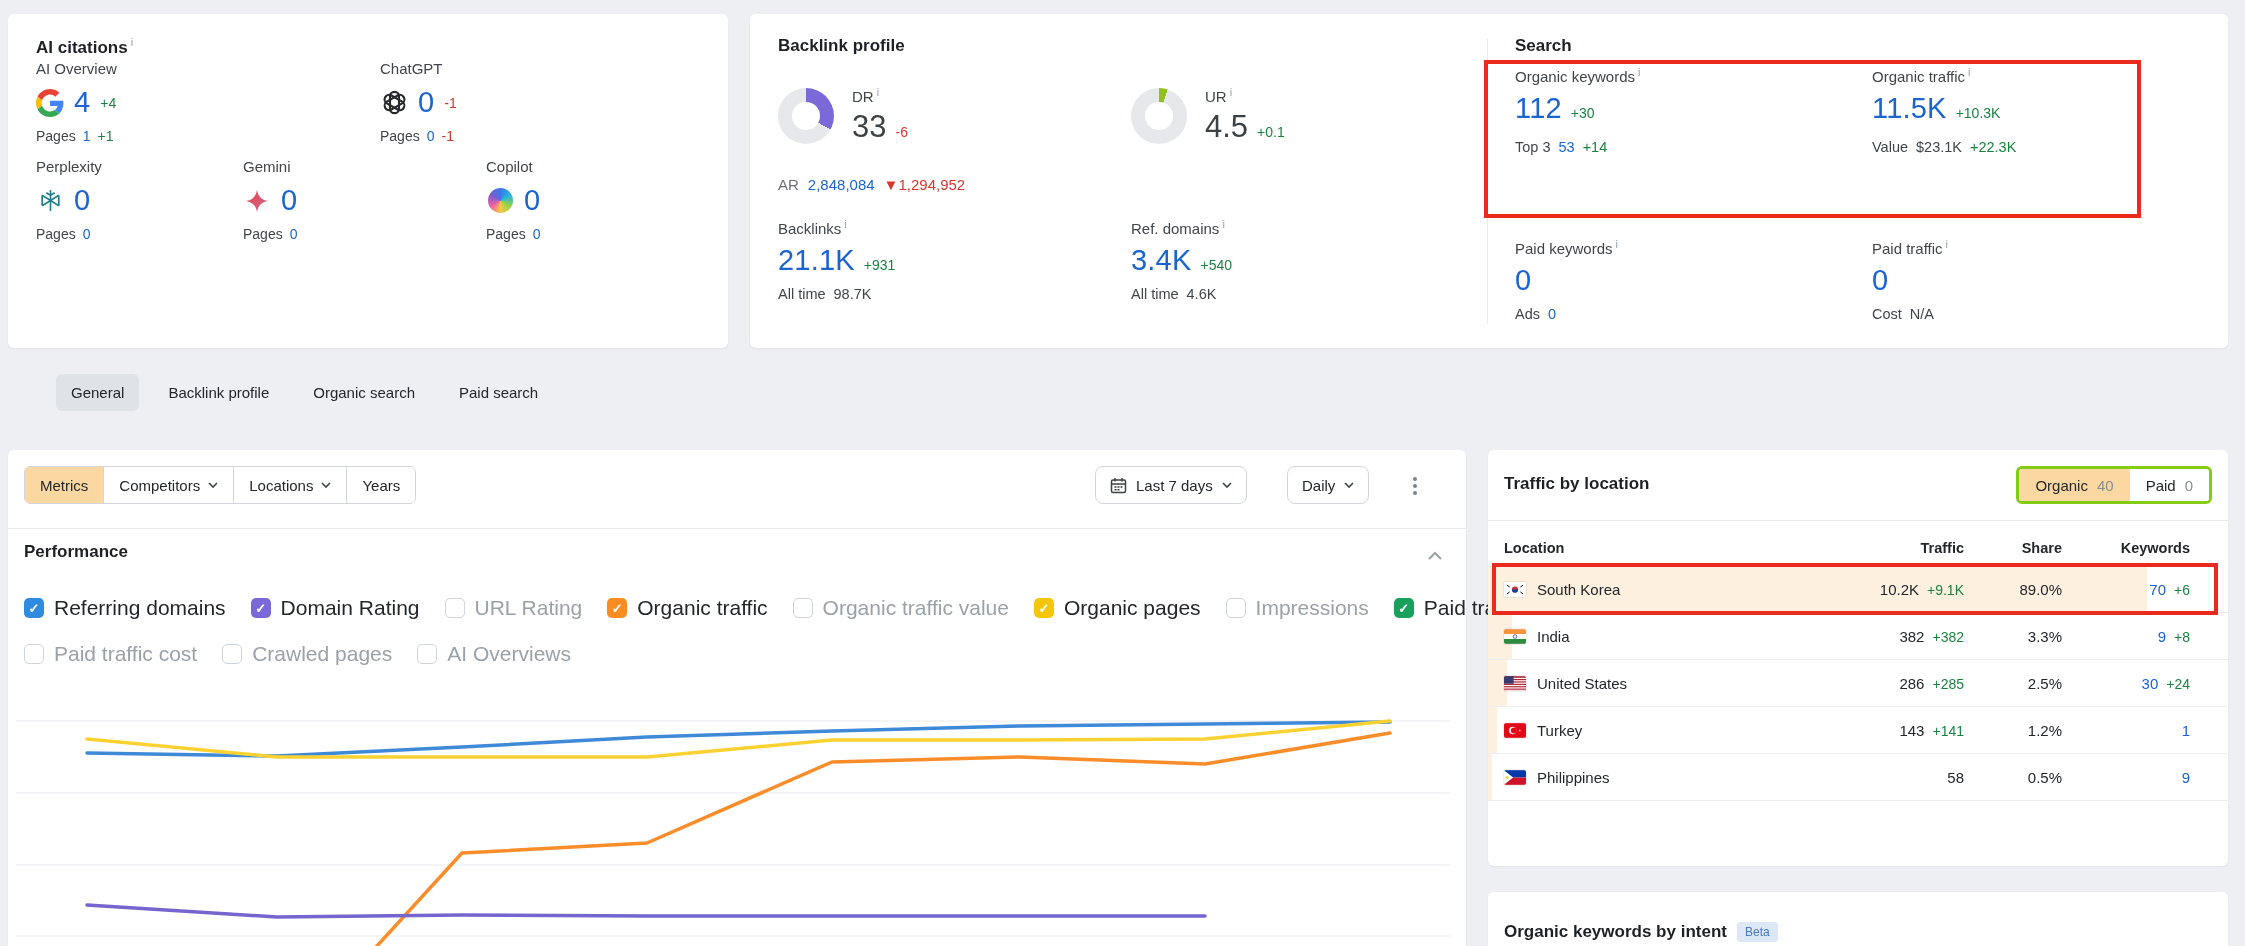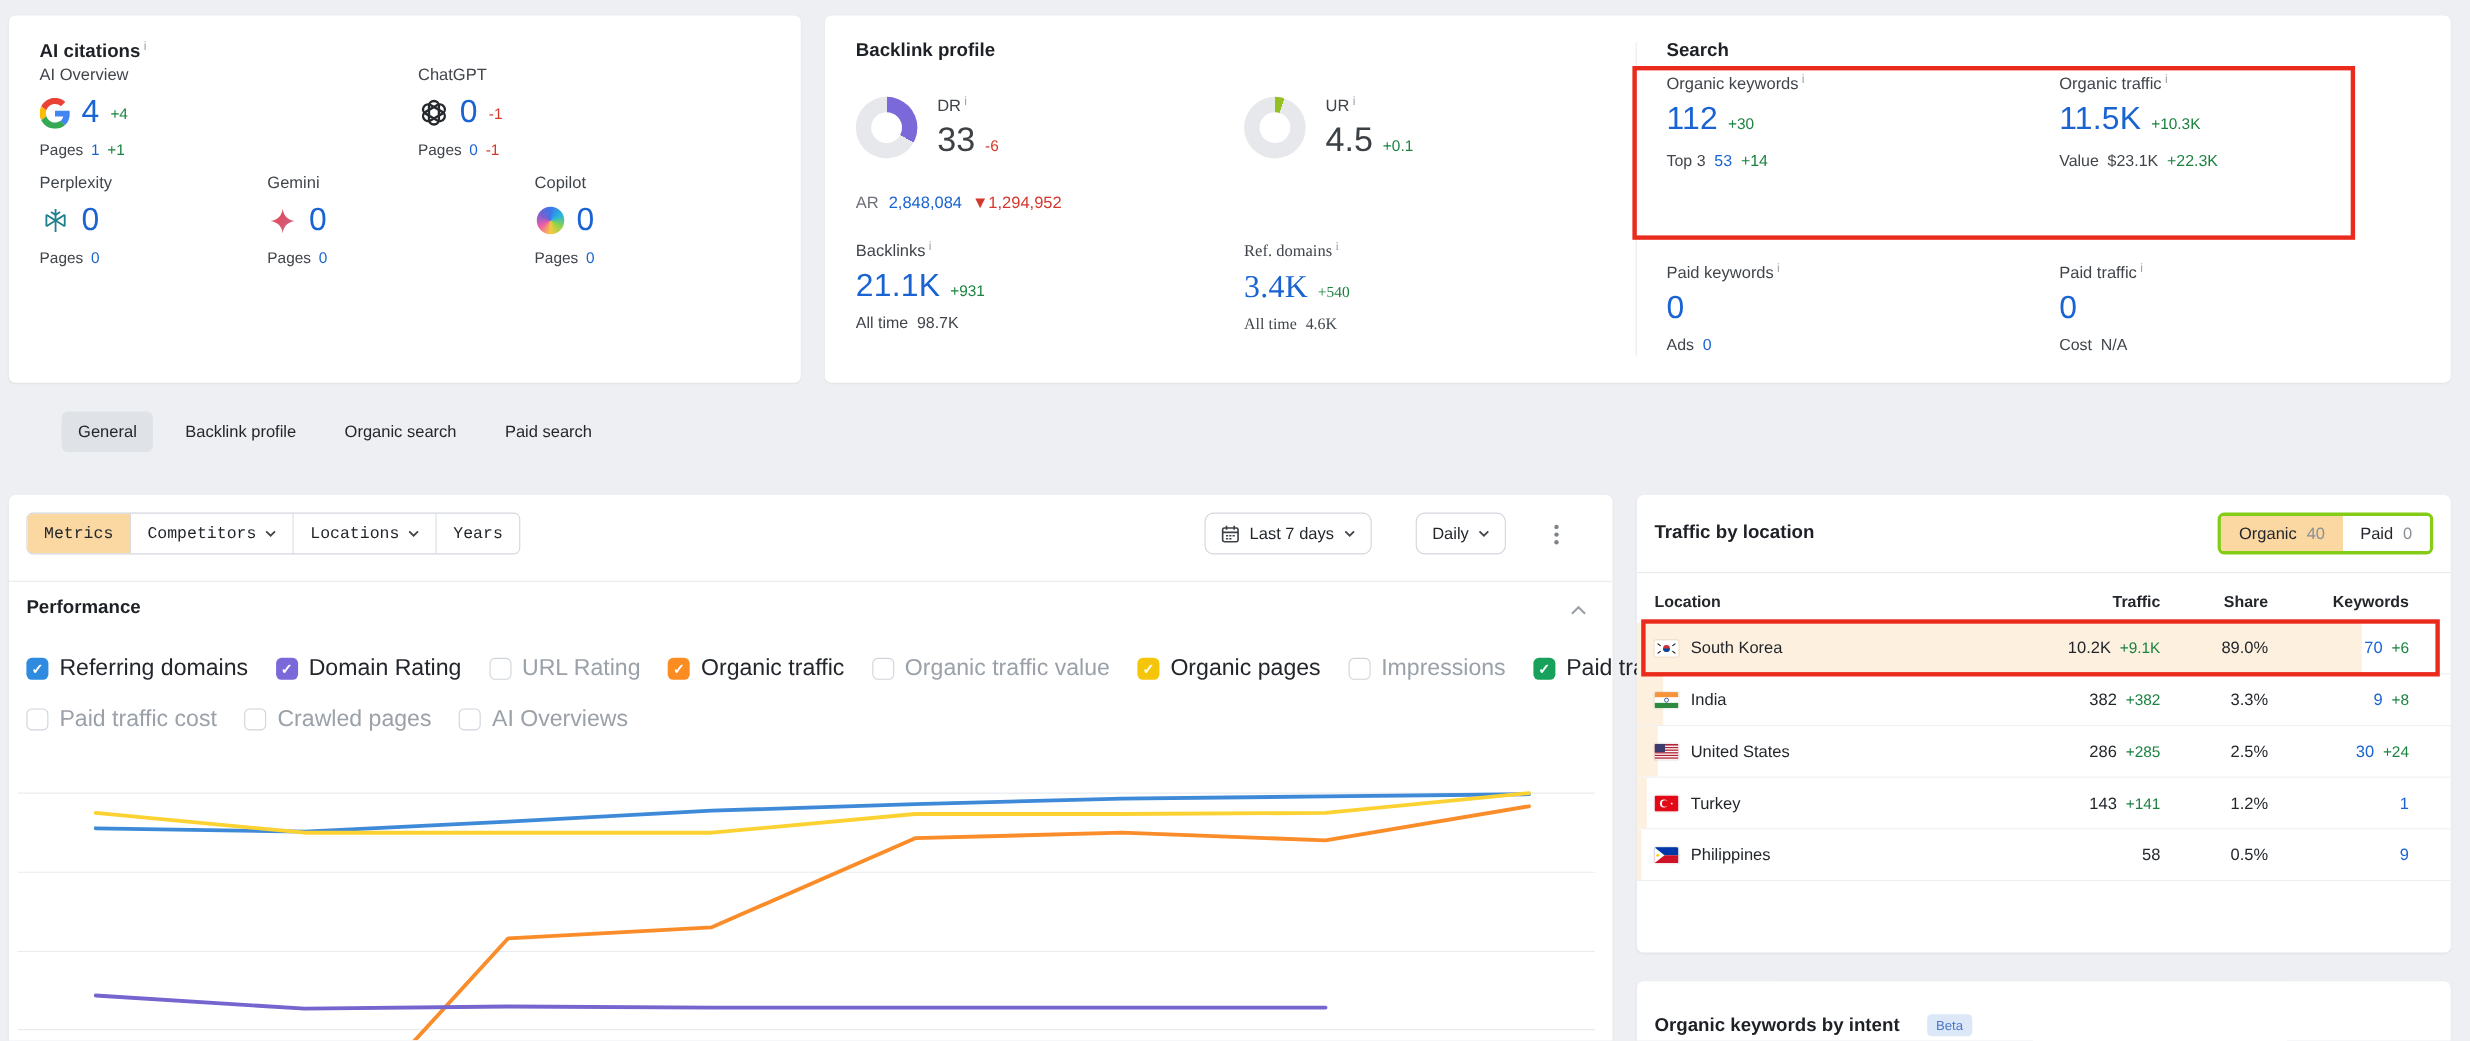--- a/index.html
+++ b/index.html
@@ -55,21 +55,21 @@
   
   #tabbar { position:absolute; left:8px; top:374px; display:flex; align-items:center; gap:14px;margin-left:48px; }
   .tab { font-size:15px; color:#23272c; padding:10px 15px; border-radius:6px; cursor:pointer; white-space:nowrap; }
   .tab.active { background:#dfe2e6; }
 
   
   #main-panel { left:8px; top:450px; width:1458px; height:520px; border-radius:6px 6px 0 0; }
   .btn-group { position:absolute; left:16px; top:16px; display:flex; height:38px;
     border:1px solid #d2d6db; border-radius:6px; overflow:hidden; background:#fff; }
   .seg { display:flex; align-items:center; gap:8px; padding:16px 15px; font-size:15px; color:#23272c;
-    border-right:1px solid #d2d6db; cursor:pointer; background:#fff;font-family:Liberation Mono, monospace; }
+    border-right:1px solid #d2d6db; cursor:pointer; background:#fff; }
   .seg:last-child { border-right:none; }
   .seg.cream { background:#fbd7a2; }
   .chev { width:10px; height:7px; flex:0 0 auto; }
   .ctl-btn { position:absolute; top:16px; height:38px; display:flex; align-items:center; gap:9px; padding:0 14px;
     border:1px solid #d2d6db; border-radius:8px; font-size:15px; color:#23272c; background:#fff; cursor:pointer; }
   #btn-range { left:1087px; }
   #btn-gran { left:1279px; }
   #kebab { position:absolute; left:1396px; top:24px; width:22px; height:24px; display:flex; flex-direction:column;
     align-items:center; justify-content:center; gap:3px; cursor:pointer; }
   .kdot { width:4px; height:4px; border-radius:50%; background:#7c838a; }
@@ -107,21 +107,21 @@
   .cname { display:flex; align-items:center; gap:11px; }
   .flag { width:22px; height:15px; border-radius:2px; overflow:hidden; box-shadow:0 0 0 1px rgba(0,0,0,.06); flex:0 0 auto; }
   .cell-r { display:flex; justify-content:flex-end; align-items:baseline; gap:8px; }
   .kw { color:#1a63d2; cursor:pointer; }
   #loc-footer { position:absolute; left:0; right:0; top:360px; height:44px; display:flex; align-items:center; gap:22px; padding-left:20px; }
   .pgchev { width:22px; height:22px; display:flex; align-items:center; justify-content:center; cursor:pointer; }
   #compare-link { font-size:15px; color:#23272c; margin-left:20px; cursor:pointer; }
 
   
   #card-intent { left:1488px; top:892px; width:740px; height:120px; }
-  #card-intent .card-title { position:absolute; left:16px; top:30px; display:flex; align-items:center; gap:25px; }
+  #card-intent .card-title { position:absolute; left:16px; top:30px; display:flex; align-items:center; gap:10px; }
   .badge-beta { font-size:12px; font-weight:400; color:#4b78c9; background:#dce7f8; border-radius:4px; padding:3px 8px; }
 </style>
 </head>
 <body>
 
 <div class="card" id="card-ai">
   <div class="card-title"><span>AI citations</span><sup class="info">i</sup></div>
 
   <div class="prov" style="left:28px; top:46px;">
     <div class="plabel">AI Overview</div>
@@ -254,21 +254,21 @@
     <div class="mval">
         <span class="bigval">21.1K</span>
         <span class="delta green">+931</span>
       </div>
     <div class="sub">
         <span>All time</span>
         <span>98.7K</span>
       </div>
   </div>
 
-  <div class="metric" style="left:381px; top:204px;font-family:Liberation Serif, serif;">
+  <div class="metric" style="left:381px; top:204px;">
     <div class="mlabel"><span>Ref. domains</span><sup class="info">i</sup></div>
     <div class="mval">
         <span class="bigval">3.4K</span>
         <span class="delta green">+540</span>
       </div>
     <div class="sub">
         <span>All time</span>
         <span>4.6K</span>
       </div>
   </div>

